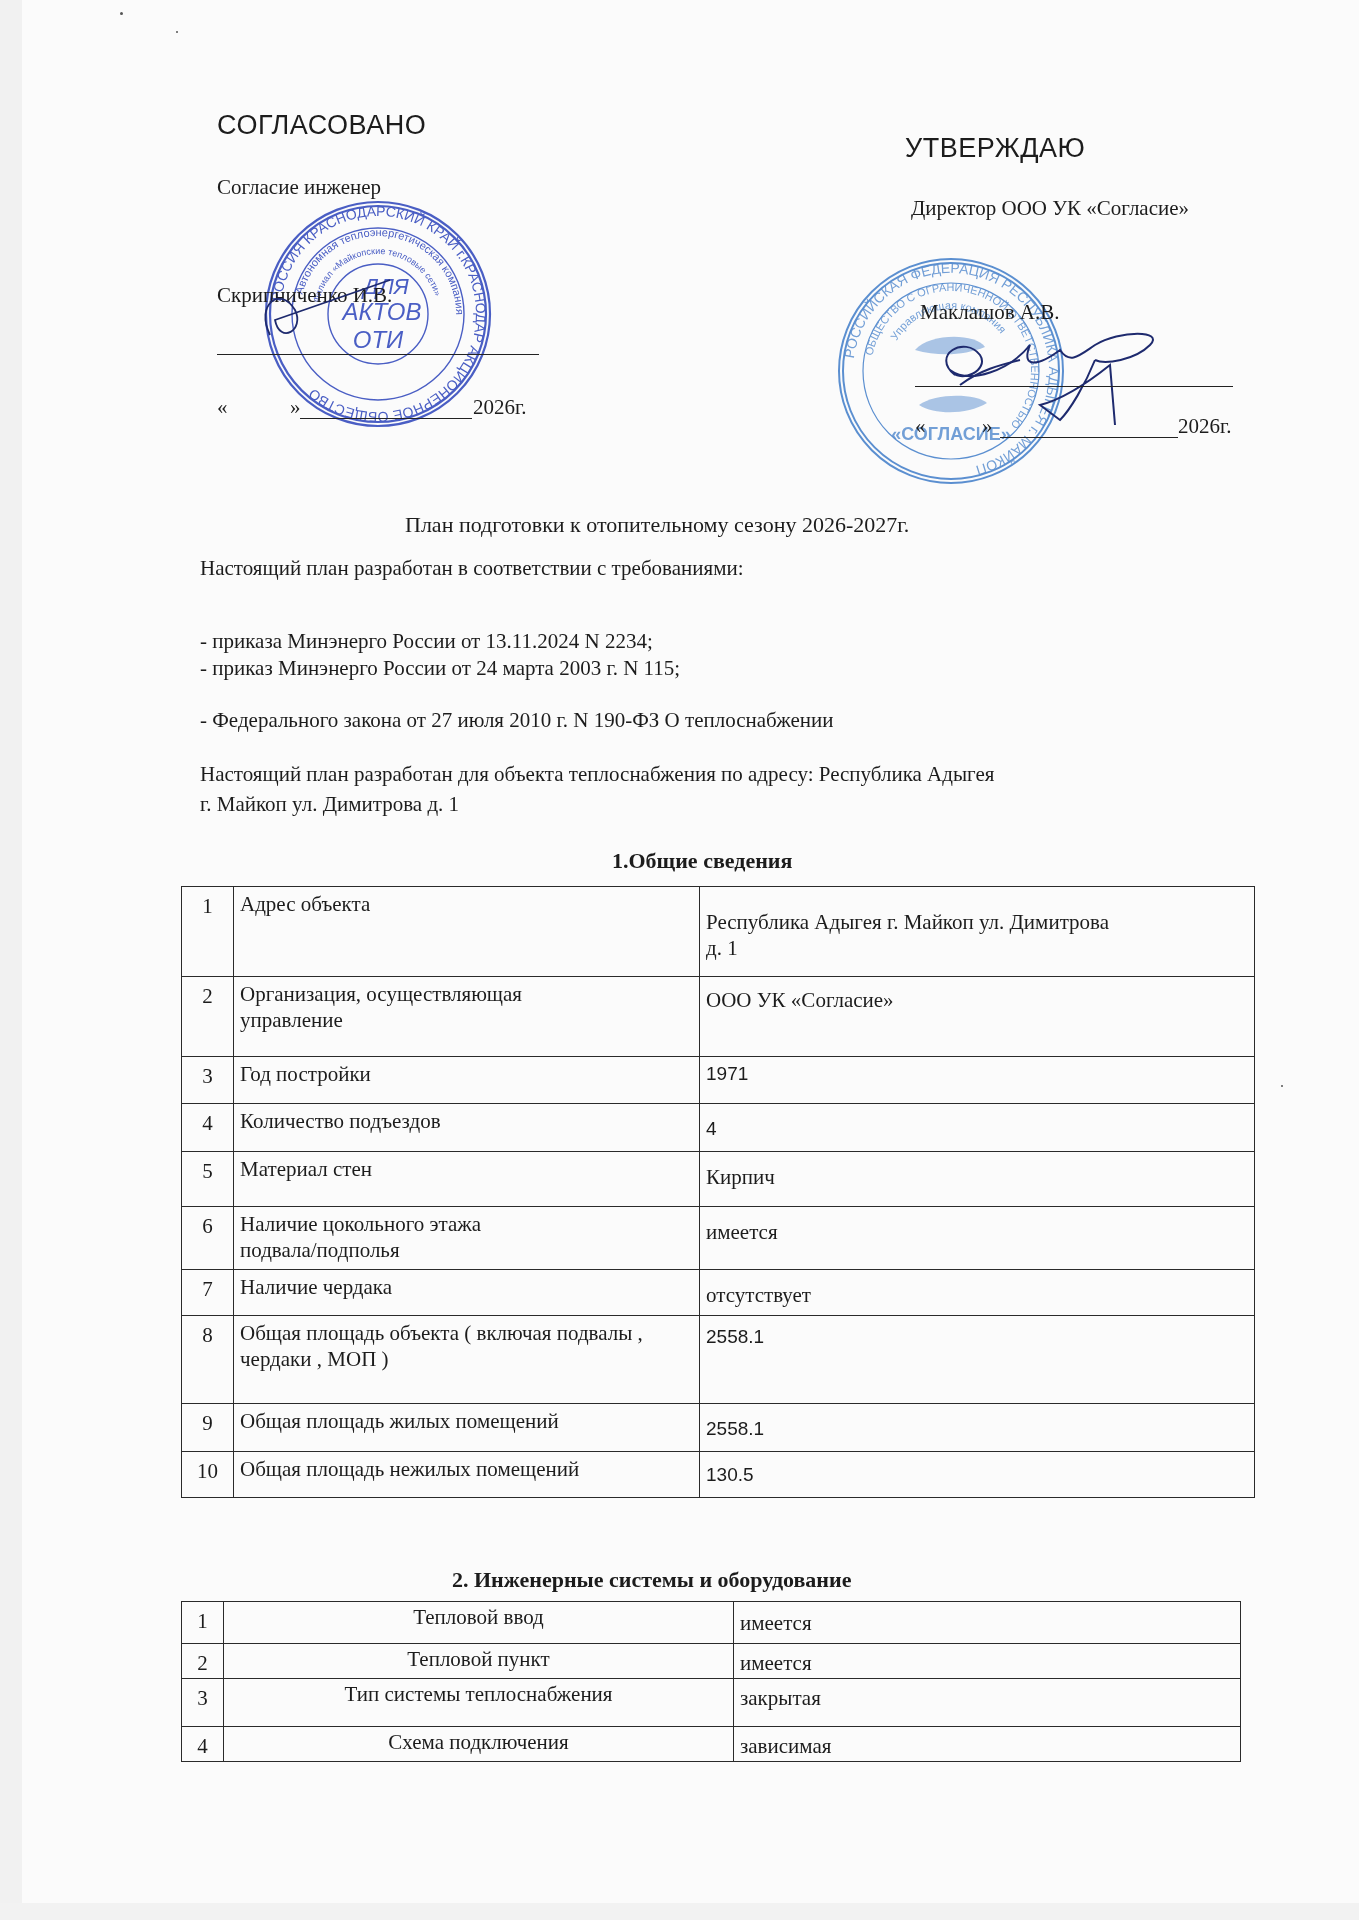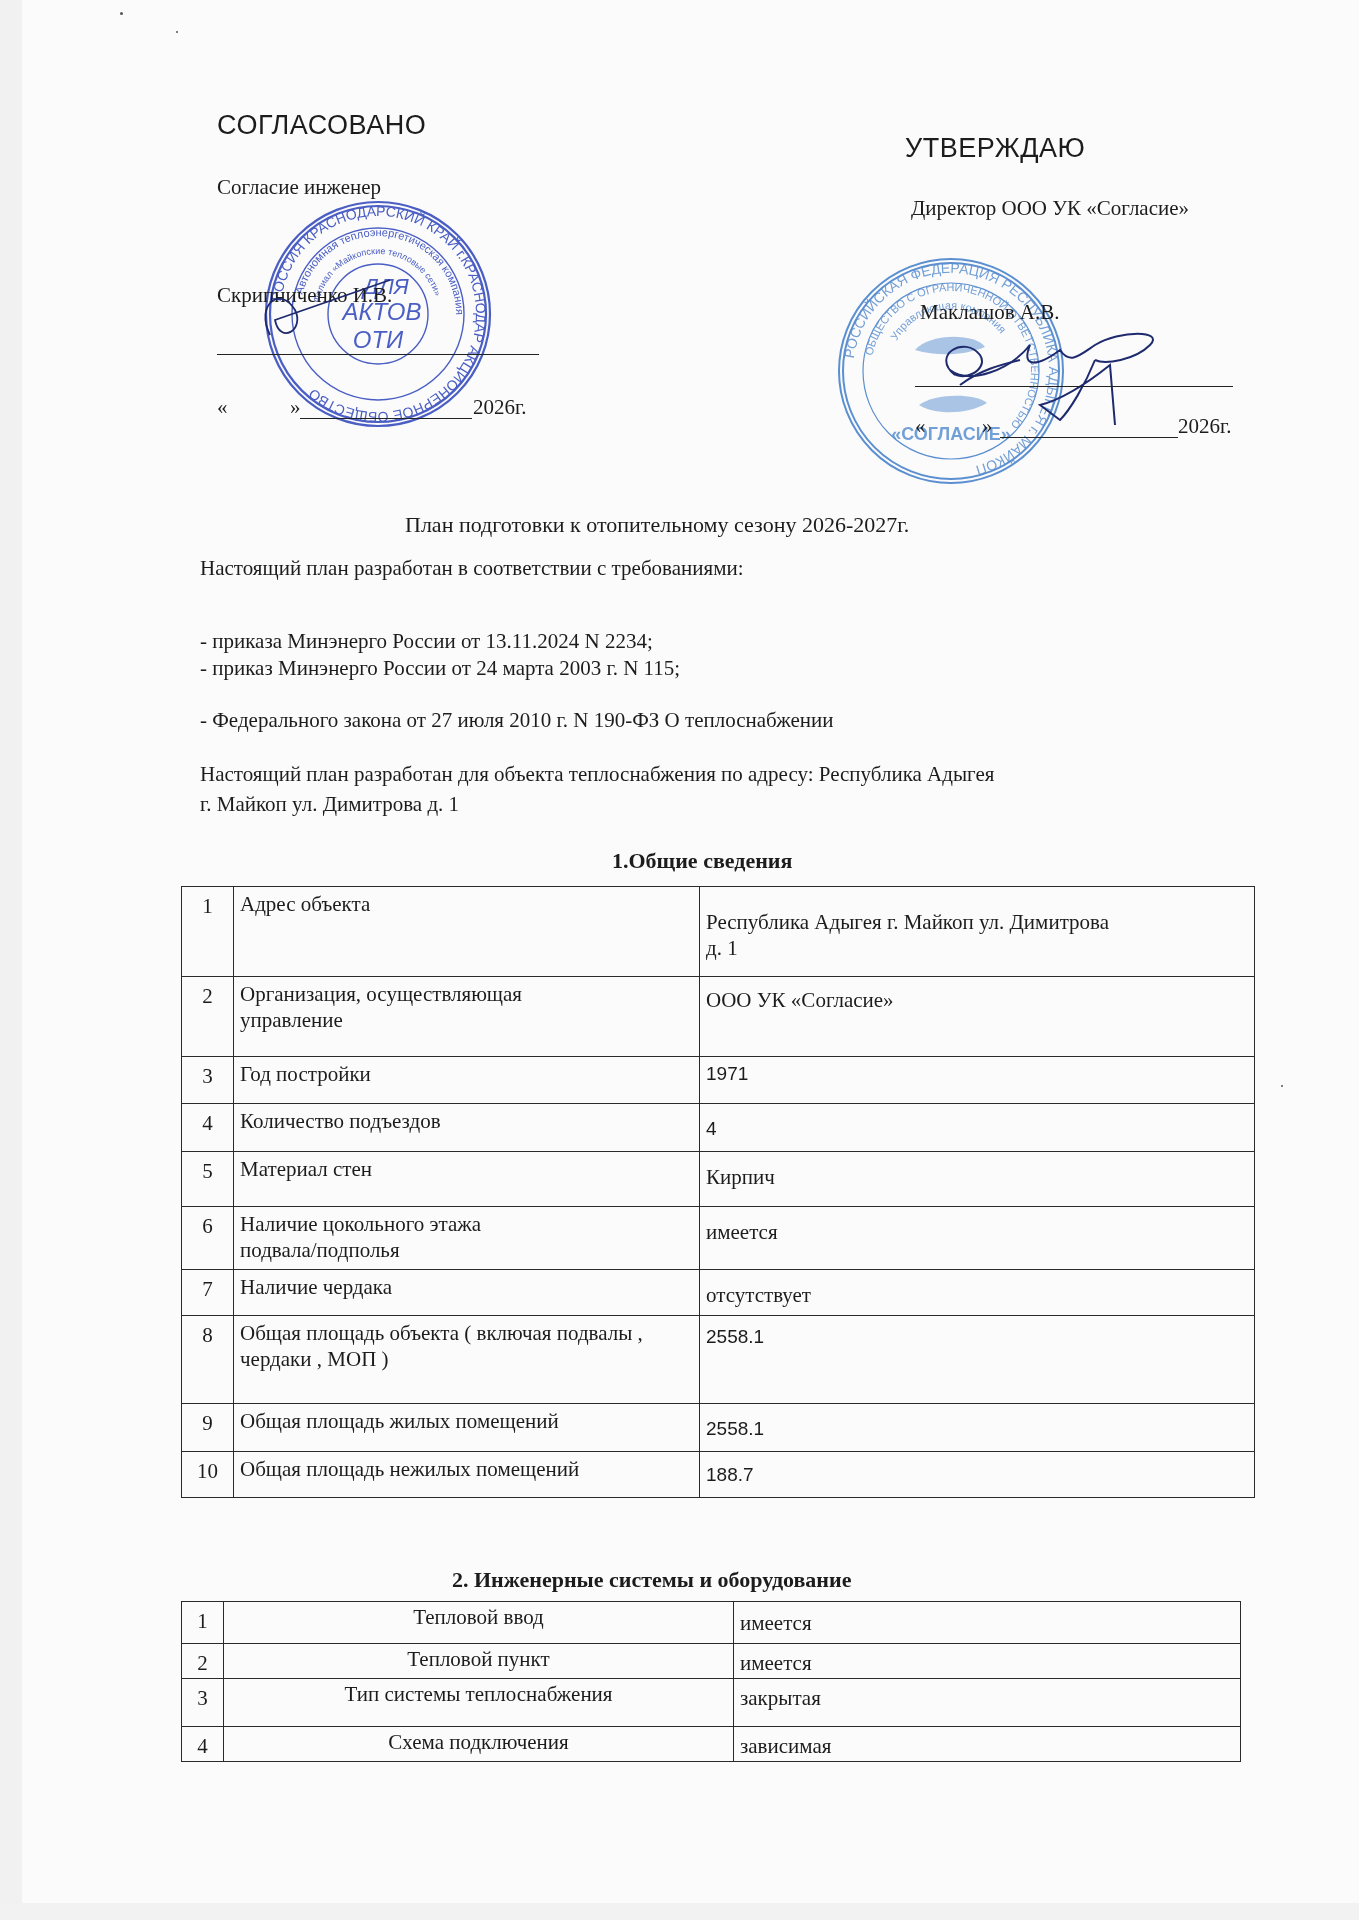--- a/index.html
+++ b/index.html
@@ -183,21 +183,21 @@
     <td class="val-sans" style="padding-top:8px">2558.1</td>
   </tr>
   <tr style="height:48px">
     <td class="num">9</td>
     <td>Общая площадь жилых помещений</td>
     <td class="val-sans" style="padding-top:12px">2558.1</td>
   </tr>
   <tr style="height:46px">
     <td class="num">10</td>
     <td>Общая площадь нежилых помещений</td>
-    <td class="val-sans" style="padding-top:10px">188.7</td>
+    <td class="val-sans" style="padding-top:10px">130.5</td>
   </tr>
 </tbody>
   </table>
 
 <div class="abs section-title" style="left:452px;top:1567px;">2. Инженерные системы и оборудование</div>
 
 <table class="info t2" style="left:181px;top:1601px;width:1060px;">
   <colgroup>
       <col style="width:42px">
       <col style="width:510px">

